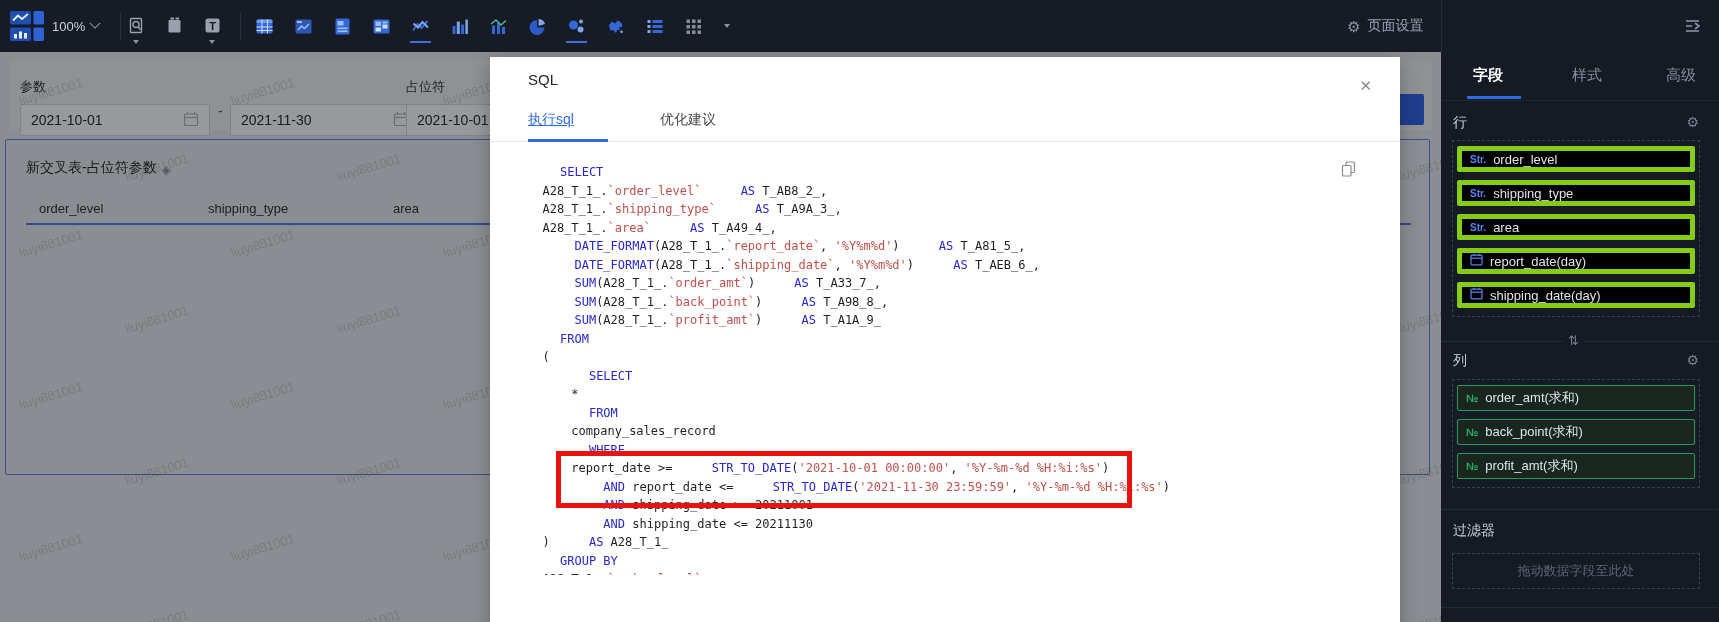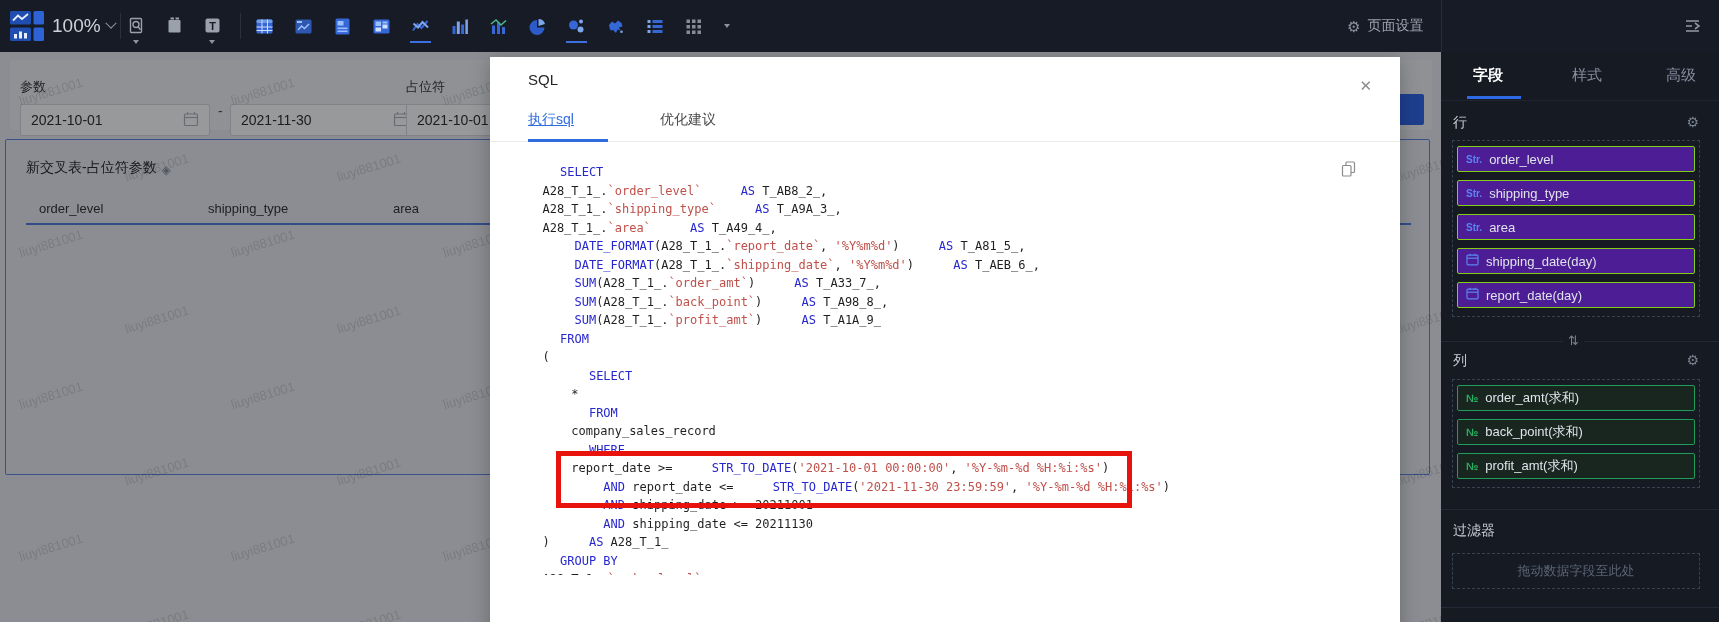--- a/index.html
+++ b/index.html
@@ -3,21 +3,21 @@
 <meta charset="utf-8">
 <style>
   html,body{margin:0;padding:0;background:#333;}
   .stage{position:relative;width:1719px;height:622px;overflow:hidden;background:#e9ebef;
          font-family:"Liberation Sans",sans-serif;-webkit-font-smoothing:antialiased;}
   .abs{position:absolute;}
 
   
   .toolbar{position:absolute;left:0;top:0;width:1719px;height:52px;background:#171b25;z-index:30;}
   .tb-zoom{position:absolute;left:52px;top:0;height:52px;display:flex;align-items:center;gap:6px;
-           color:#cdd2da;font-size:19px;cursor:pointer;}
+           color:#cdd2da;font-size:13px;cursor:pointer;}
   .chev{display:inline-block;width:7px;height:7px;border-right:1.6px solid #8b93a1;
         border-bottom:1.6px solid #8b93a1;transform:rotate(45deg) translate(-2px,-2px);}
   .tb-sep{position:absolute;top:13px;width:1px;height:26px;background:#2b303c;}
   .tb-icon{position:absolute;top:17px;width:17px;height:17px;cursor:pointer;}
   .tb-chart-row{position:absolute;left:256px;top:0;height:52px;display:flex;align-items:center;}
   .tb-chart{position:relative;width:17px;height:17px;margin-right:22px;cursor:pointer;}
   .tb-chart .ul{position:absolute;left:-2px;bottom:-8px;width:21px;height:2px;background:#3e6fe0;}
   .tri{display:inline-block;width:0;height:0;border-left:3.5px solid transparent;
        border-right:3.5px solid transparent;border-top:4.5px solid #8b93a1;}
   .tb-right{position:absolute;top:0;height:52px;display:flex;align-items:center;gap:7px;
@@ -69,21 +69,21 @@
          color:#c8cdd6;}
   .p-tab{position:absolute;top:14px;font-size:15px;color:#868ea0;cursor:pointer;}
   .p-tab.active{color:#ffffff;font-weight:bold;}
   .p-tabline{position:absolute;left:26px;top:44px;width:54px;height:3px;background:#2e6ae3;}
   .p-tabs-divider{position:absolute;left:0;top:48px;width:278px;height:1px;background:#1f2430;}
   .p-label{position:absolute;left:12px;font-size:14px;color:#c8cdd6;}
   .p-gear{position:absolute;right:20px;font-size:14px;color:#78818f;cursor:pointer;}
   .pill-box{position:absolute;left:11px;width:248px;border:1px dashed #39404f;box-sizing:border-box;padding:5px 4px 0 4px;}
   .pill{height:26px;margin-bottom:8px;border-radius:2px;display:flex;align-items:center;gap:7px;
         padding:0 8px;box-sizing:border-box;font-size:13px;color:#dfe3ea;cursor:grab;}
-  .pill.blue{background:#4c1d95;border:1px solid #84cc16;}
+  .pill.blue{background:#000000;border:5px solid #84cc16;}
   .pill.green{background:#19251f;border:1px solid #1f9e5a;}
   .badge-str{color:#5b84f2;font-size:10px;font-weight:bold;}
   .badge-num{color:#27ae60;font-size:11px;font-weight:bold;}
   .p-divider{position:absolute;left:0;width:278px;height:1px;background:#232936;}
   .swap{position:absolute;left:122px;top:281px;color:#78818f;font-size:13px;background:#151a23;padding:0 5px;z-index:2;}
   .dropzone{position:absolute;left:11px;top:501px;width:248px;height:36px;border:1px dashed #39404f;
             box-sizing:border-box;display:flex;align-items:center;justify-content:center;
             font-size:13px;color:#5b6475;cursor:pointer;}
 </style>
 </head>
@@ -397,30 +397,30 @@
           <span class="badge-str">Str.</span>
           <span>area</span>
         </div>
         <div class="pill blue">
           <span><svg width="13" height="13" viewBox="0 0 13 13">
               <rect x="1" y="2.2" width="11" height="9.6" rx="1" fill="none" stroke="#5b84f2" stroke-width="1.2"></rect>
               <line x1="1" y1="5.2" x2="12" y2="5.2" stroke="#5b84f2" stroke-width="1.2"></line>
               <line x1="4" y1="0.8" x2="4" y2="2.8" stroke="#5b84f2" stroke-width="1.2"></line>
               <line x1="9" y1="0.8" x2="9" y2="2.8" stroke="#5b84f2" stroke-width="1.2"></line>
             </svg></span>
-          <span>shipping_date(day)</span>
+          <span>report_date(day)</span>
         </div>
         <div class="pill blue">
           <span><svg width="13" height="13" viewBox="0 0 13 13">
               <rect x="1" y="2.2" width="11" height="9.6" rx="1" fill="none" stroke="#5b84f2" stroke-width="1.2"></rect>
               <line x1="1" y1="5.2" x2="12" y2="5.2" stroke="#5b84f2" stroke-width="1.2"></line>
               <line x1="4" y1="0.8" x2="4" y2="2.8" stroke="#5b84f2" stroke-width="1.2"></line>
               <line x1="9" y1="0.8" x2="9" y2="2.8" stroke="#5b84f2" stroke-width="1.2"></line>
             </svg></span>
-          <span>report_date(day)</span>
+          <span>shipping_date(day)</span>
         </div>
       </div>
 
     <div class="p-divider" style="top:289px;"></div>
     <div class="swap">⇅</div>
 
     <div class="p-label" style="top:300px;">列</div>
     <div class="p-gear" style="top:300px;">⚙</div>
     <div class="pill-box" style="top:327px;" id="col-pills">
         <div class="pill green">

